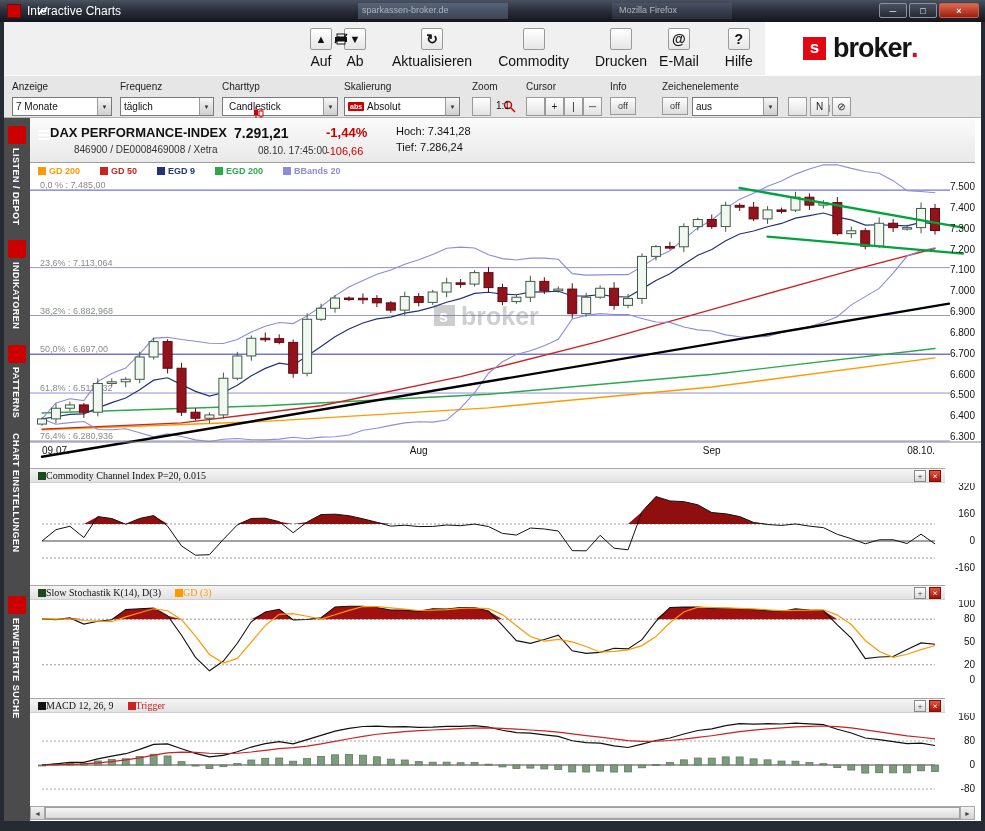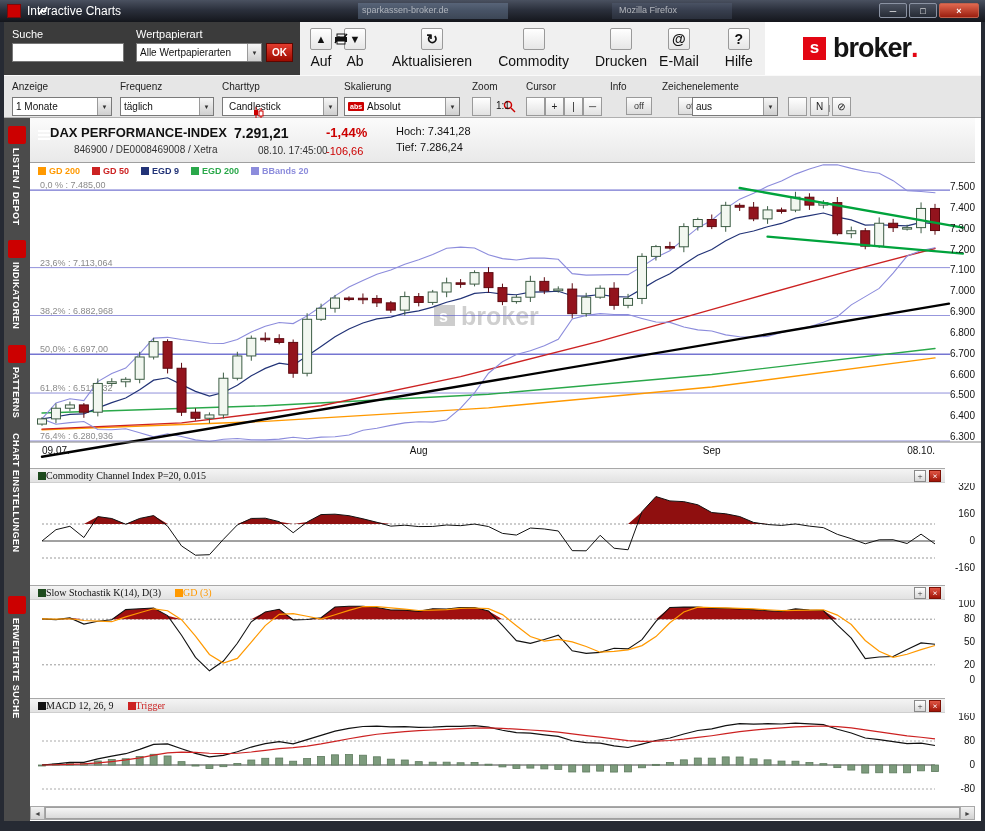--- a/index.html
+++ b/index.html
@@ -49,21 +49,21 @@
   .logo-dot{font-size:27px;font-weight:bold;color:#e30613;}
 
   
   .toolbar2{position:absolute;left:4px;top:75px;width:977px;height:43px;background:#e6e6e6;
     border-top:1px solid #fafafa;border-bottom:1px solid #b0b0b0;}
   .t2lab{position:absolute;top:5px;font-size:10px;color:#222;}
   .t2dd{top:21px;}
   .iconbtn{position:absolute;top:21px;width:19px;height:19px;border:1px solid #9a9a9a;background:linear-gradient(#fff,#e2e2e2);
     display:flex;align-items:center;justify-content:center;font-size:10px;color:#222;cursor:pointer;}
   .offbtn{position:absolute;top:21px;width:26px;height:18px;border:1px solid #9a9a9a;background:linear-gradient(#fdfdfd,#dcdcdc);
-    font-size:9px;color:#333;display:flex;align-items:center;justify-content:center;cursor:pointer;margin-left:16px;}
+    font-size:9px;color:#333;display:flex;align-items:center;justify-content:center;cursor:pointer;}
   .badge-abs{background:#cc0000;color:#fff;font-size:7px;font-weight:bold;padding:1px 2px;margin-right:3px;border-radius:1px;}
   .zoom-val{position:absolute;left:492px;top:24px;font-size:10px;color:#111;}
 
   
   .contentbg{position:absolute;left:30px;top:118px;width:951px;height:703px;background:#fff;}
 
   
   .quote{position:absolute;left:30px;top:118px;width:945px;height:45px;
     background:linear-gradient(#fbfbfb,#e9e9e9);border-bottom:1px solid #9f9f9f;}
   .q-abs{position:absolute;}
@@ -76,21 +76,21 @@
   .q-hl+.q-hl{margin-top:4px;}
 
   
   .sidebar{position:absolute;left:4px;top:118px;width:26px;height:703px;background:#4b4b4b;}
   .side-icon{position:absolute;left:4px;width:18px;height:18px;background:#cc0000;border-radius:2px;
     display:flex;align-items:center;justify-content:center;cursor:pointer;}
   .side-label{position:absolute;left:7px;writing-mode:vertical-rl;font-size:9px;font-weight:bold;color:#fff;
     letter-spacing:.5px;white-space:nowrap;cursor:pointer;}
 
   
-  .mlegend{position:absolute;left:38px;top:166px;display:flex;gap:12px;align-items:flex-end;font-size:9px;font-weight:bold;}
+  .mlegend{position:absolute;left:38px;top:166px;display:flex;gap:20px;align-items:flex-end;font-size:9px;font-weight:bold;}
   .leg{display:flex;align-items:center;gap:3px;}
   .chip{display:inline-block;width:8px;height:8px;}
 
   svg{position:absolute;left:30px;}
   svg text{font-family:"Liberation Sans",sans-serif;}
 
   
   .phead{position:absolute;left:30px;width:915px;height:15px;background:linear-gradient(#f4f4f4,#e2e2e2);
     border-top:1px solid #a8a8a8;border-bottom:1px solid #cfcfcf;
     display:flex;align-items:center;padding-left:8px;font-size:10px;color:#111;font-family:Liberation Serif, serif;}
@@ -124,30 +124,20 @@
     <span class="frag frag1">sparkassen-broker.de</span>
     <span class="frag frag2">Mozilla Firefox</span>
     <span class="winbtns">
       <span class="winbtn">─</span>
       <span class="winbtn">□</span>
       <span class="winbtn close">×</span>
     </span>
   </div>
 
   <div class="toolbar1">
-    <div class="search-panel">
-      <label class="sp-label" style="left:8px">Suche</label>
-      <input class="sp-input" value="" style="">
-      <label class="sp-label" style="left:132px">Wertpapierart</label>
-      <div class="dd sp-dd">
-        <span class="dd-text">Alle Wertpapierarten</span>
-        <span class="dd-arr">▼</span>
-      </div>
-      <button class="ok-btn">OK</button>
-    </div>
 
     <div class="tb-group">
       <div class="tbtn">
         <span class="tico">▲</span>
         <span class="tlab">Auf</span>
       </div>
       <div class="tbtn">
         <span class="tico">▼</span>
         <span class="tlab">Ab</span>
       </div>
@@ -194,21 +184,21 @@
     <div class="logo-zone">
       <span class="logo-s">s</span>
       <span class="logo-text">broker</span>
       <span class="logo-dot">.</span>
     </div>
   </div>
 
   <div class="toolbar2">
     <span class="t2lab" style="left:8px">Anzeige</span>
     <div class="dd t2dd" style="left:8px;width:100px">
-      <span class="dd-text">1 Monate</span>
+      <span class="dd-text">7 Monate</span>
       <span class="dd-arr">▼</span>
     </div>
 
     <span class="t2lab" style="left:116px">Frequenz</span>
     <div class="dd t2dd" style="left:116px;width:94px">
       <span class="dd-text">täglich</span>
       <span class="dd-arr">▼</span>
     </div>
 
     <span class="t2lab" style="left:218px">Charttyp</span>

